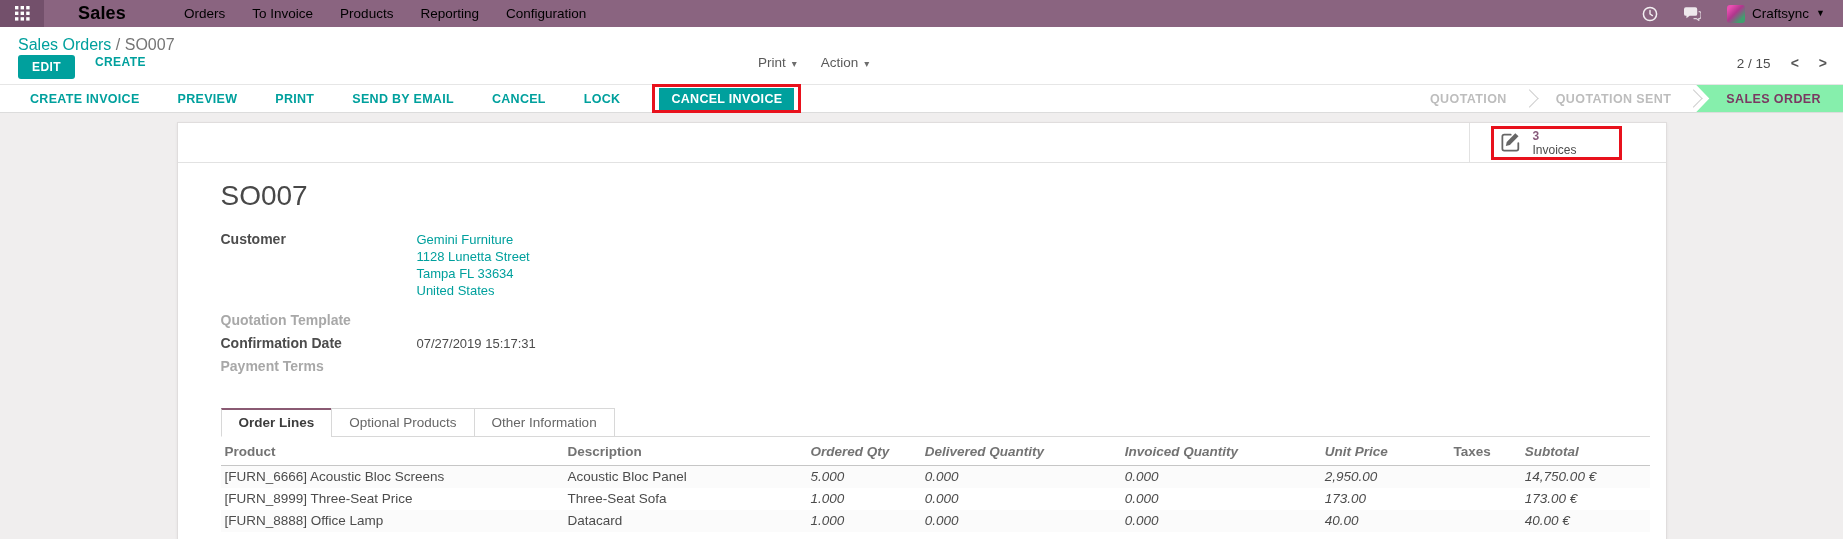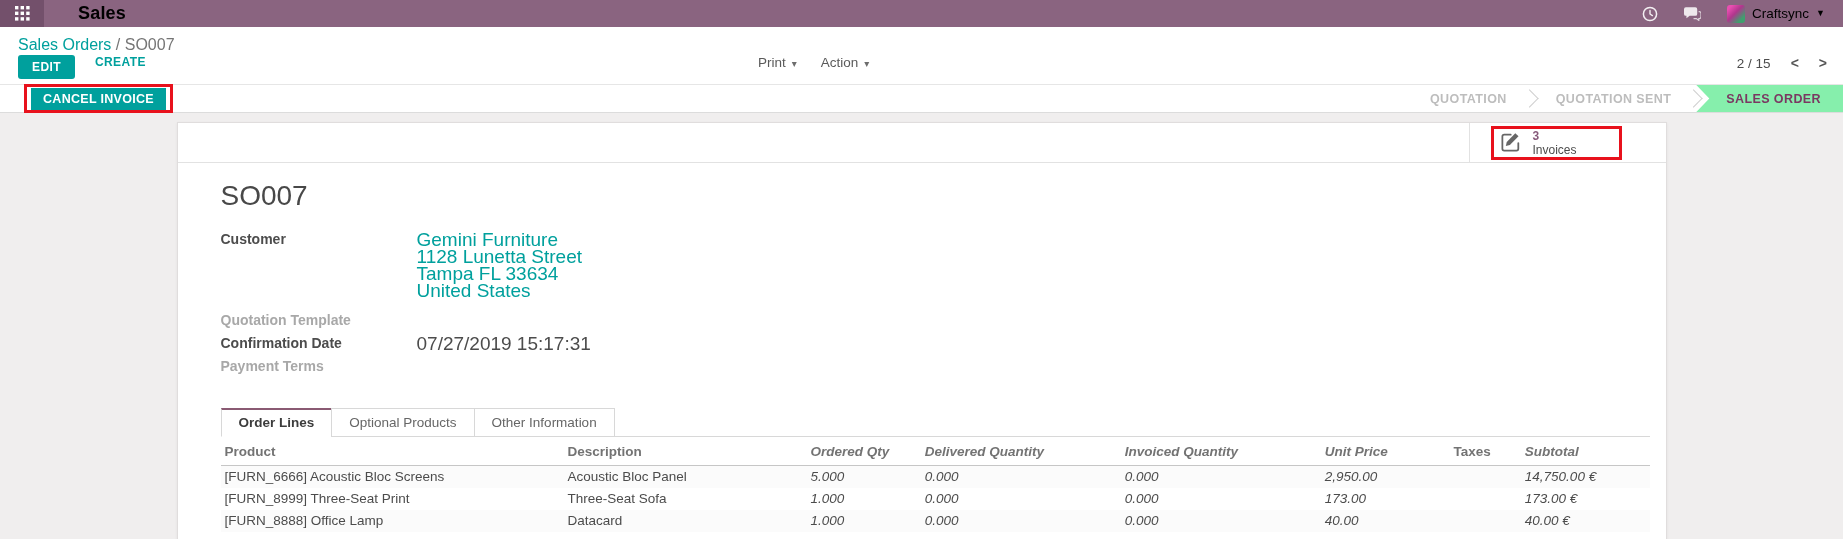--- a/index.html
+++ b/index.html
@@ -64,21 +64,21 @@
   .annotation-box { position:absolute; border:3px solid #e8111c; pointer-events:none; }
   .smart-annotation { left:21px; top:3px; width:131px; height:34px; }
 
   .sheet-body { padding:8px 16px 0 43px; }
   .so-title { font-size:28px; font-weight:500; color:#484848; line-height:38px; margin-top:6px; }
   .group { display:flex; margin-top:16px;flex-direction:column; }
   .col { flex:1; }
   .field-row { display:flex; margin-bottom:6px; }
   .field-label { width:196px; flex:none; font-size:14px; font-weight:700; color:#4c4c4c; line-height:17px; }
   .field-label.muted { color:#a8a8a8; }
-  .field-value { font-size:19px; line-height:17px; }
+  .field-value { font-size:13px; line-height:17px; }
   .addr div { color:#00a09d; cursor:pointer; }
   .tmpl-row { margin-top:13px; }
   .col-right .field-label { width:196px; }
 
   
   .tabs { display:flex; margin-top:27px; }
   .tab { font-size:13.5px; color:#666; padding:6px 17px; border:1px solid #d8d8d8; background:#fff;
     cursor:pointer; margin-right:-1px; }
   .tab.active { color:#3c3c3c; font-weight:700; border-top:2px solid #8a5a73; padding-top:5px; border-bottom-color:#fff; }
   .tab-underline { flex:1; border-bottom:1px solid #d8d8d8; }
@@ -111,20 +111,27 @@
         <rect x="0" y="5.6" width="3.4" height="3.4"></rect>
           <rect x="5.6" y="5.6" width="3.4" height="3.4"></rect>
           <rect x="11.2" y="5.6" width="3.4" height="3.4"></rect>
         <rect x="0" y="11.2" width="3.4" height="3.4"></rect>
           <rect x="5.6" y="11.2" width="3.4" height="3.4"></rect>
           <rect x="11.2" y="11.2" width="3.4" height="3.4"></rect>
       </g>
     </svg>
   </div>
   <div class="brand">Sales</div>
+  <div class="menus">
+      <span>Orders</span>
+      <span>To Invoice</span>
+      <span>Products</span>
+      <span>Reporting</span>
+      <span>Configuration</span>
+    </div>
   <div class="nav-right">
     <div class="nav-icon">
       <svg width="16" height="16" viewBox="0 0 16 16">
           <circle cx="8" cy="8" r="6.6" fill="none" stroke="#fff" stroke-width="1.5"></circle>
           <path d="M8 4.5V8l2.4 1.6" fill="none" stroke="#fff" stroke-width="1.4" stroke-linecap="round"></path>
         </svg>
     </div>
     <div class="nav-icon">
       <svg width="18" height="15" viewBox="0 0 18 15">
           <path d="M2 1h10a2 2 0 0 1 2 2v5a2 2 0 0 1-2 2H6l-3.4 2.6V10H2a2 2 0 0 1-2-2V3a2 2 0 0 1 2-2z" fill="#fff" opacity=".95"></path>
@@ -155,20 +162,28 @@
     <span class="dd">Action</span>
   </div>
   <div class="pager">
     <span>2 / 15</span>
     <span class="pager-arrow">&lt;</span>
     <span class="pager-arrow">&gt;</span>
   </div>
 </div>
 
 <div class="statusbar-row">
+  <div id="action-buttons" style="display:flex;align-items:center;">
+      <button class="flat-btn">CREATE INVOICE</button>
+      <button class="flat-btn">PREVIEW</button>
+      <button class="flat-btn">PRINT</button>
+      <button class="flat-btn">SEND BY EMAIL</button>
+      <button class="flat-btn">CANCEL</button>
+      <button class="flat-btn">LOCK</button>
+    </div>
   <div class="red-wrap">
     <button class="btn-teal-sm">CANCEL INVOICE</button>
   </div>
   <div class="steps">
       <div class="step">QUOTATION</div>
       <div class="sep"></div>
       <div class="step">QUOTATION SENT</div>
       <div class="sep"></div>
       <div class="step active">SALES ORDER</div>
     </div>
@@ -247,21 +262,21 @@
               <td class="al">[FURN_6666] Acoustic Bloc Screens</td>
               <td class="al">Acoustic Bloc Panel</td>
               <td class="ar">5.000</td>
               <td class="ar">0.000</td>
               <td class="ar">0.000</td>
               <td class="ar">2,950.00</td>
               <td class="al"></td>
               <td class="ar">14,750.00 €</td>
             </tr>
             <tr>
-              <td class="al">[FURN_8999] Three-Seat Print</td>
+              <td class="al">[FURN_8999] Three-Seat Price</td>
               <td class="al">Three-Seat Sofa</td>
               <td class="ar">1.000</td>
               <td class="ar">0.000</td>
               <td class="ar">0.000</td>
               <td class="ar">173.00</td>
               <td class="al"></td>
               <td class="ar">173.00 €</td>
             </tr>
             <tr>
               <td class="al">[FURN_8888] Office Lamp</td>

